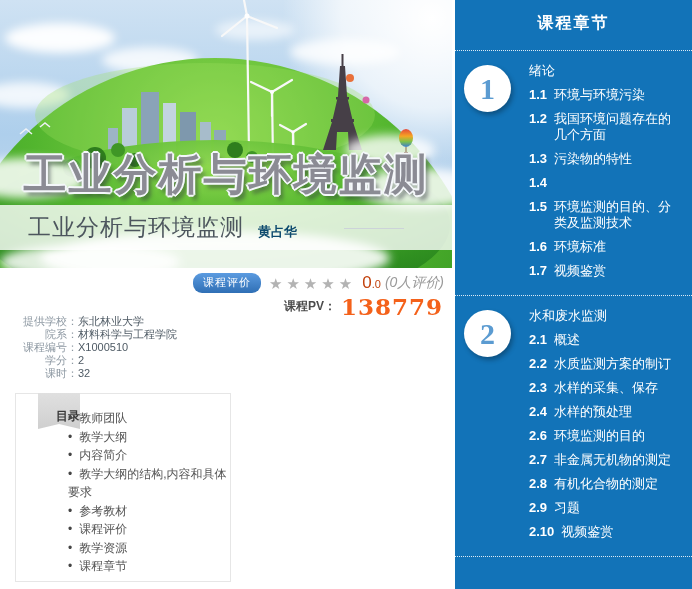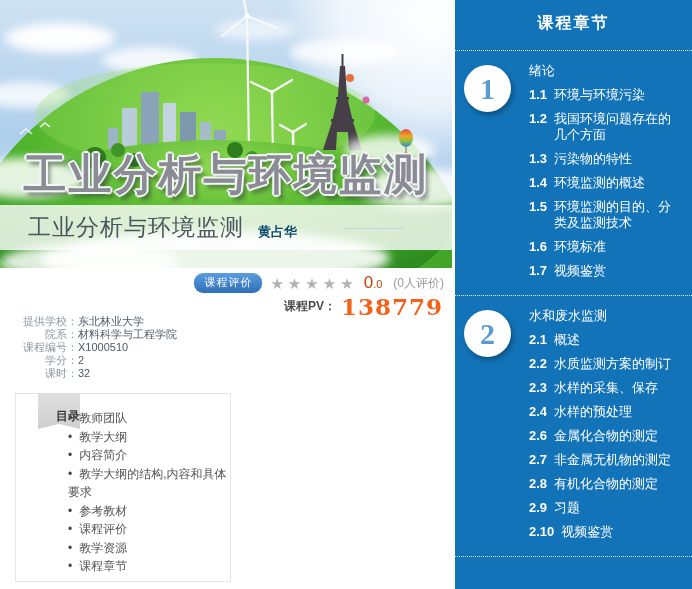--- a/index.html
+++ b/index.html
@@ -33,21 +33,21 @@
 
   .rating-row { position:absolute; top:273px; right:8px; display:flex; align-items:center; }
   .badge {
     background:linear-gradient(#5b9be0,#2f6fb5); color:#fff; font-size:11px;
     padding:2px 10px 3px; border-radius:9px; letter-spacing:1px; cursor:pointer;
   }
   .stars { margin-left:8px; color:#b3b3b3; font-size:15px; letter-spacing:4px; line-height:1; }
   .score { margin-left:6px; color:#c2410c; }
   .score-main { font-size:17px; }
   .score-sub { font-size:11px; }
-  .count { margin-left:11px; color:#9a9a9a; font-size:12px; }
+  .count { margin-left:4px; color:#9a9a9a; font-size:14px;font-style:italic; }
 
   .pv-row { position:absolute; top:293px; right:9px; display:flex; align-items:center; }
   .pv-label { font-size:12px; color:#4c4c4c;font-weight:bold; }
   .pv-value { font-family:"DejaVu Serif", serif; font-weight:bold;
               font-size:23px; color:#f4611a; margin-left:5px; letter-spacing:1px; }
 
   .meta { position:absolute; left:0; top:315px; }
   .meta-row { display:flex; font-size:11px; line-height:13px; }
   .meta-label { width:78px; text-align:right; color:#8d98a2; }
   .meta-value { color:#4e5a64; }
@@ -277,21 +277,20 @@
           <div class="sb-item">
             <span class="sb-no">1.2</span>
             <span class="sb-txt">我国环境问题存在的几个方面</span>
           </div>
           <div class="sb-item">
             <span class="sb-no">1.3</span>
             <span class="sb-txt">污染物的特性</span>
           </div>
           <div class="sb-item">
             <span class="sb-no">1.4</span>
-            <span class="sb-txt">环境监测的概述</span>
           </div>
           <div class="sb-item">
             <span class="sb-no">1.5</span>
             <span class="sb-txt">环境监测的目的、分类及监测技术</span>
           </div>
           <div class="sb-item">
             <span class="sb-no">1.6</span>
             <span class="sb-txt">环境标准</span>
           </div>
           <div class="sb-item">
@@ -314,21 +313,21 @@
           <div class="sb-item">
             <span class="sb-no">2.3</span>
             <span class="sb-txt">水样的采集、保存</span>
           </div>
           <div class="sb-item">
             <span class="sb-no">2.4</span>
             <span class="sb-txt">水样的预处理</span>
           </div>
           <div class="sb-item">
             <span class="sb-no">2.6</span>
-            <span class="sb-txt">金属化合物的测定</span>
+            <span class="sb-txt">环境监测的目的</span>
           </div>
           <div class="sb-item">
             <span class="sb-no">2.7</span>
             <span class="sb-txt">非金属无机物的测定</span>
           </div>
           <div class="sb-item">
             <span class="sb-no">2.8</span>
             <span class="sb-txt">有机化合物的测定</span>
           </div>
           <div class="sb-item">

